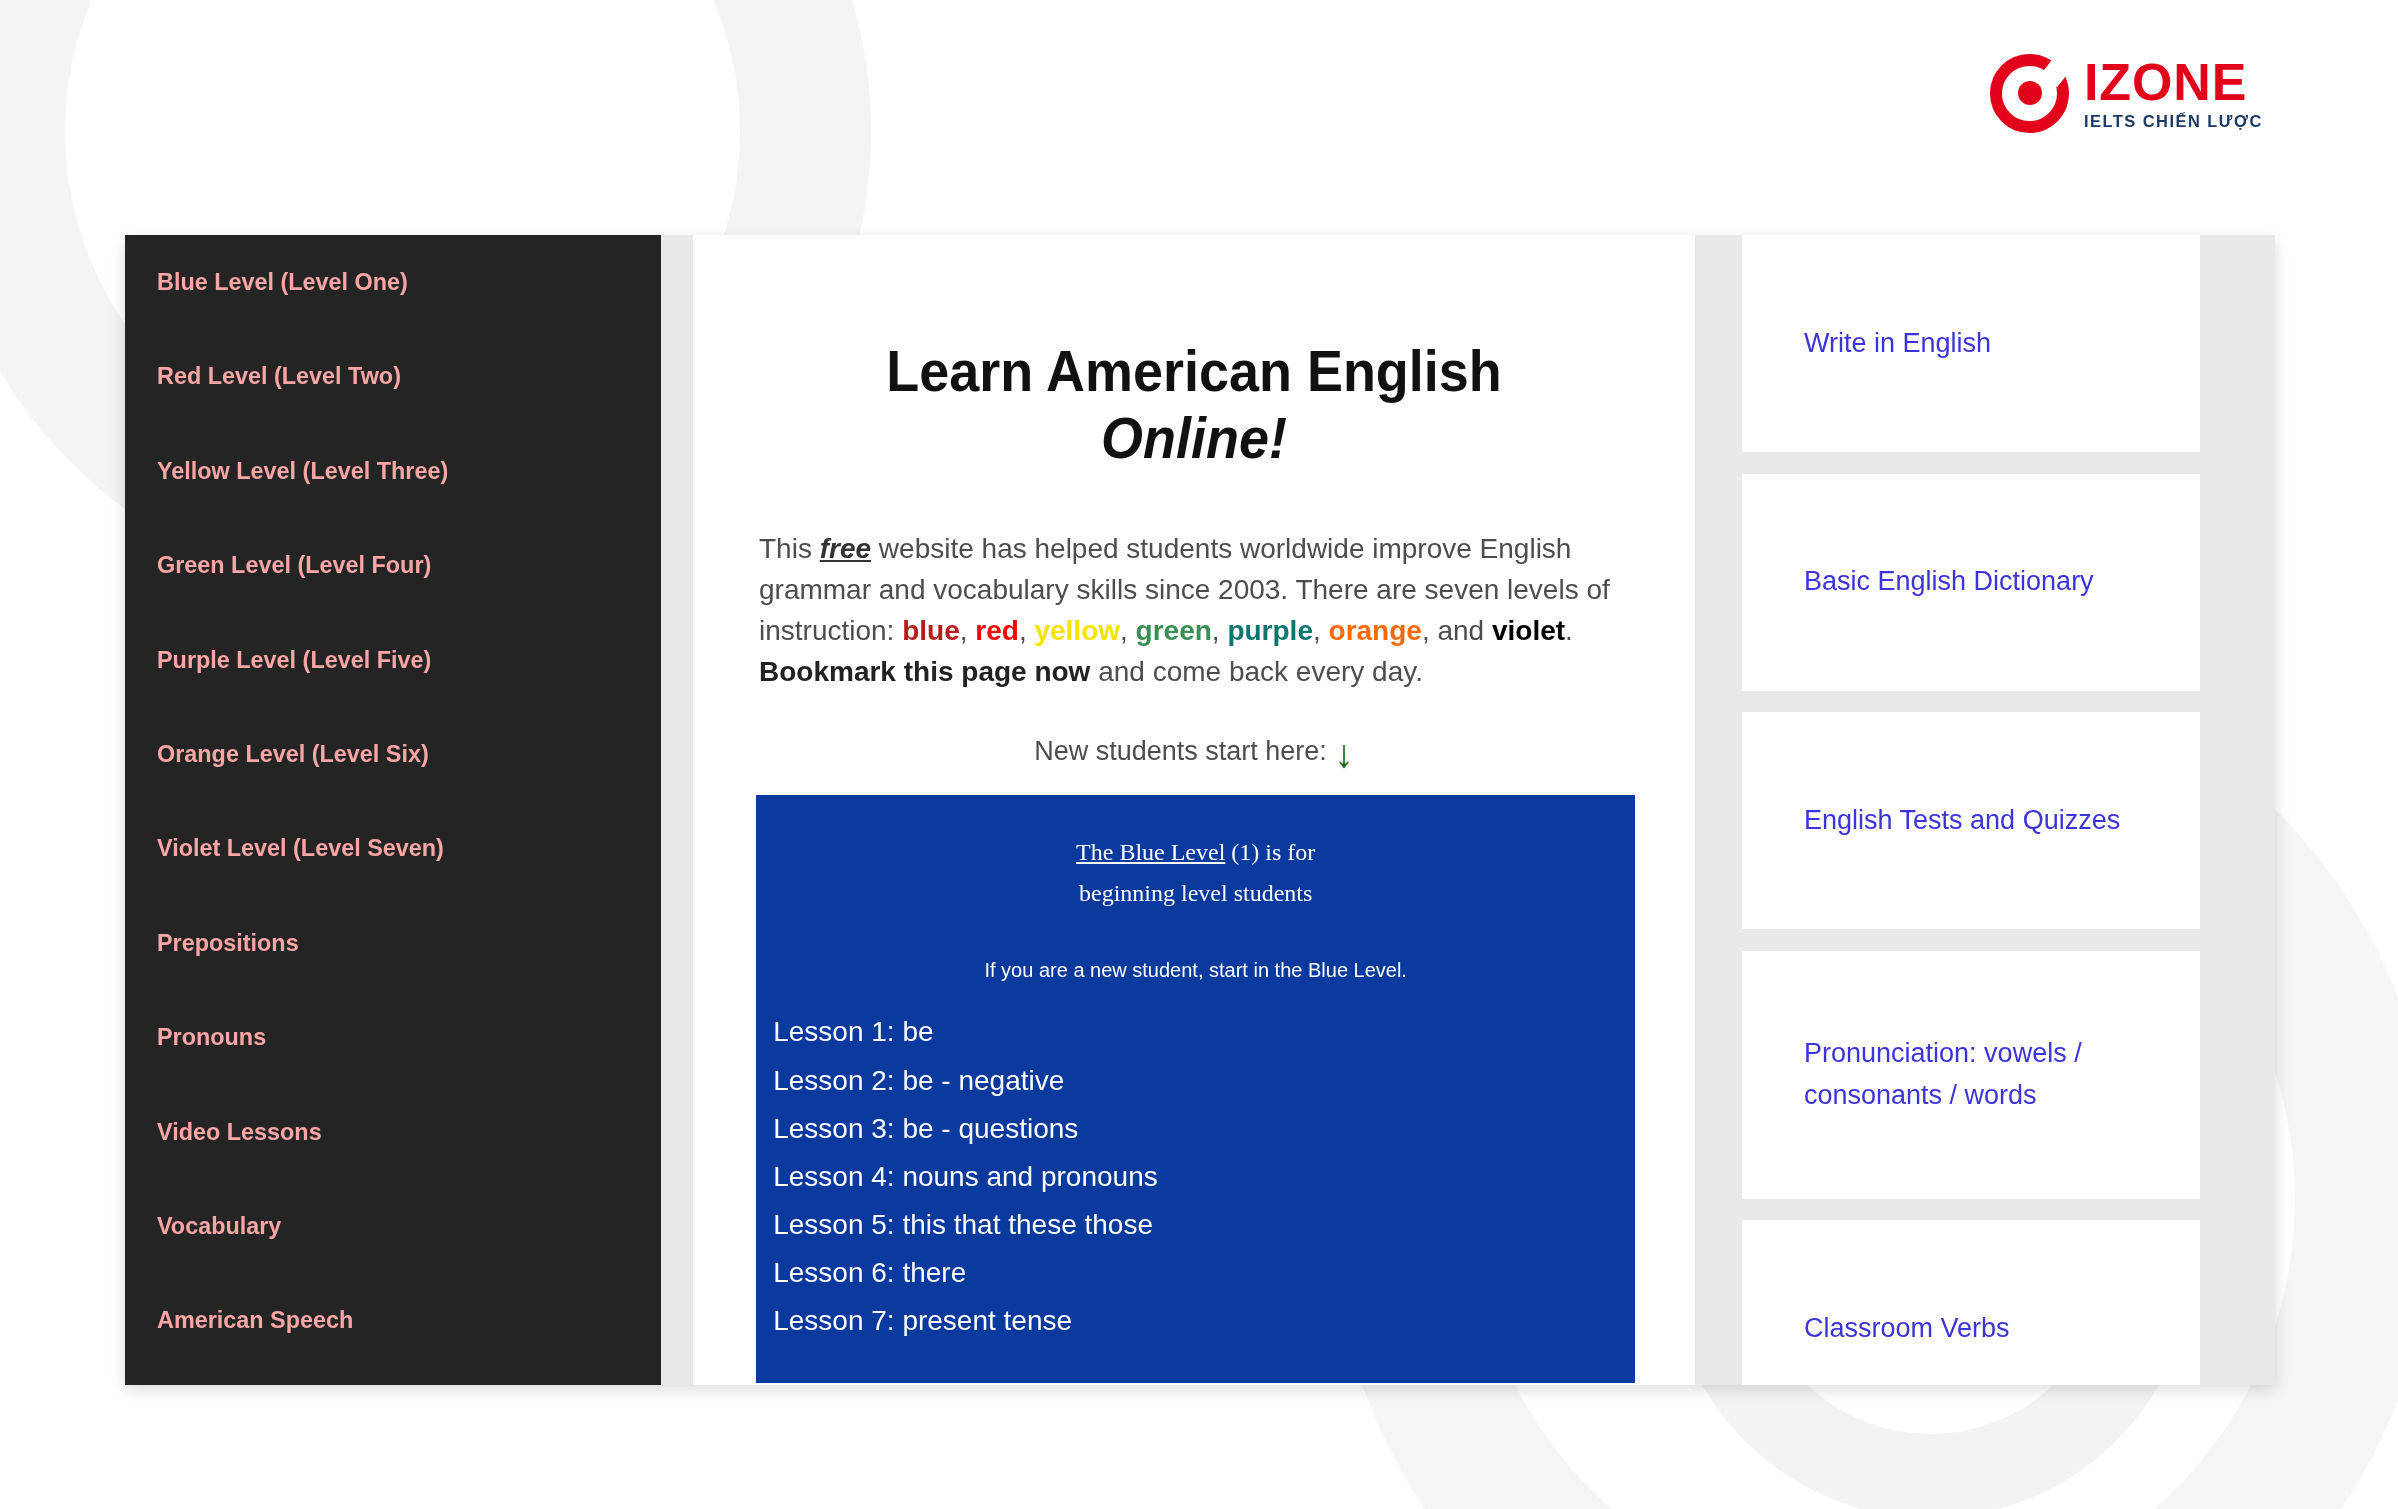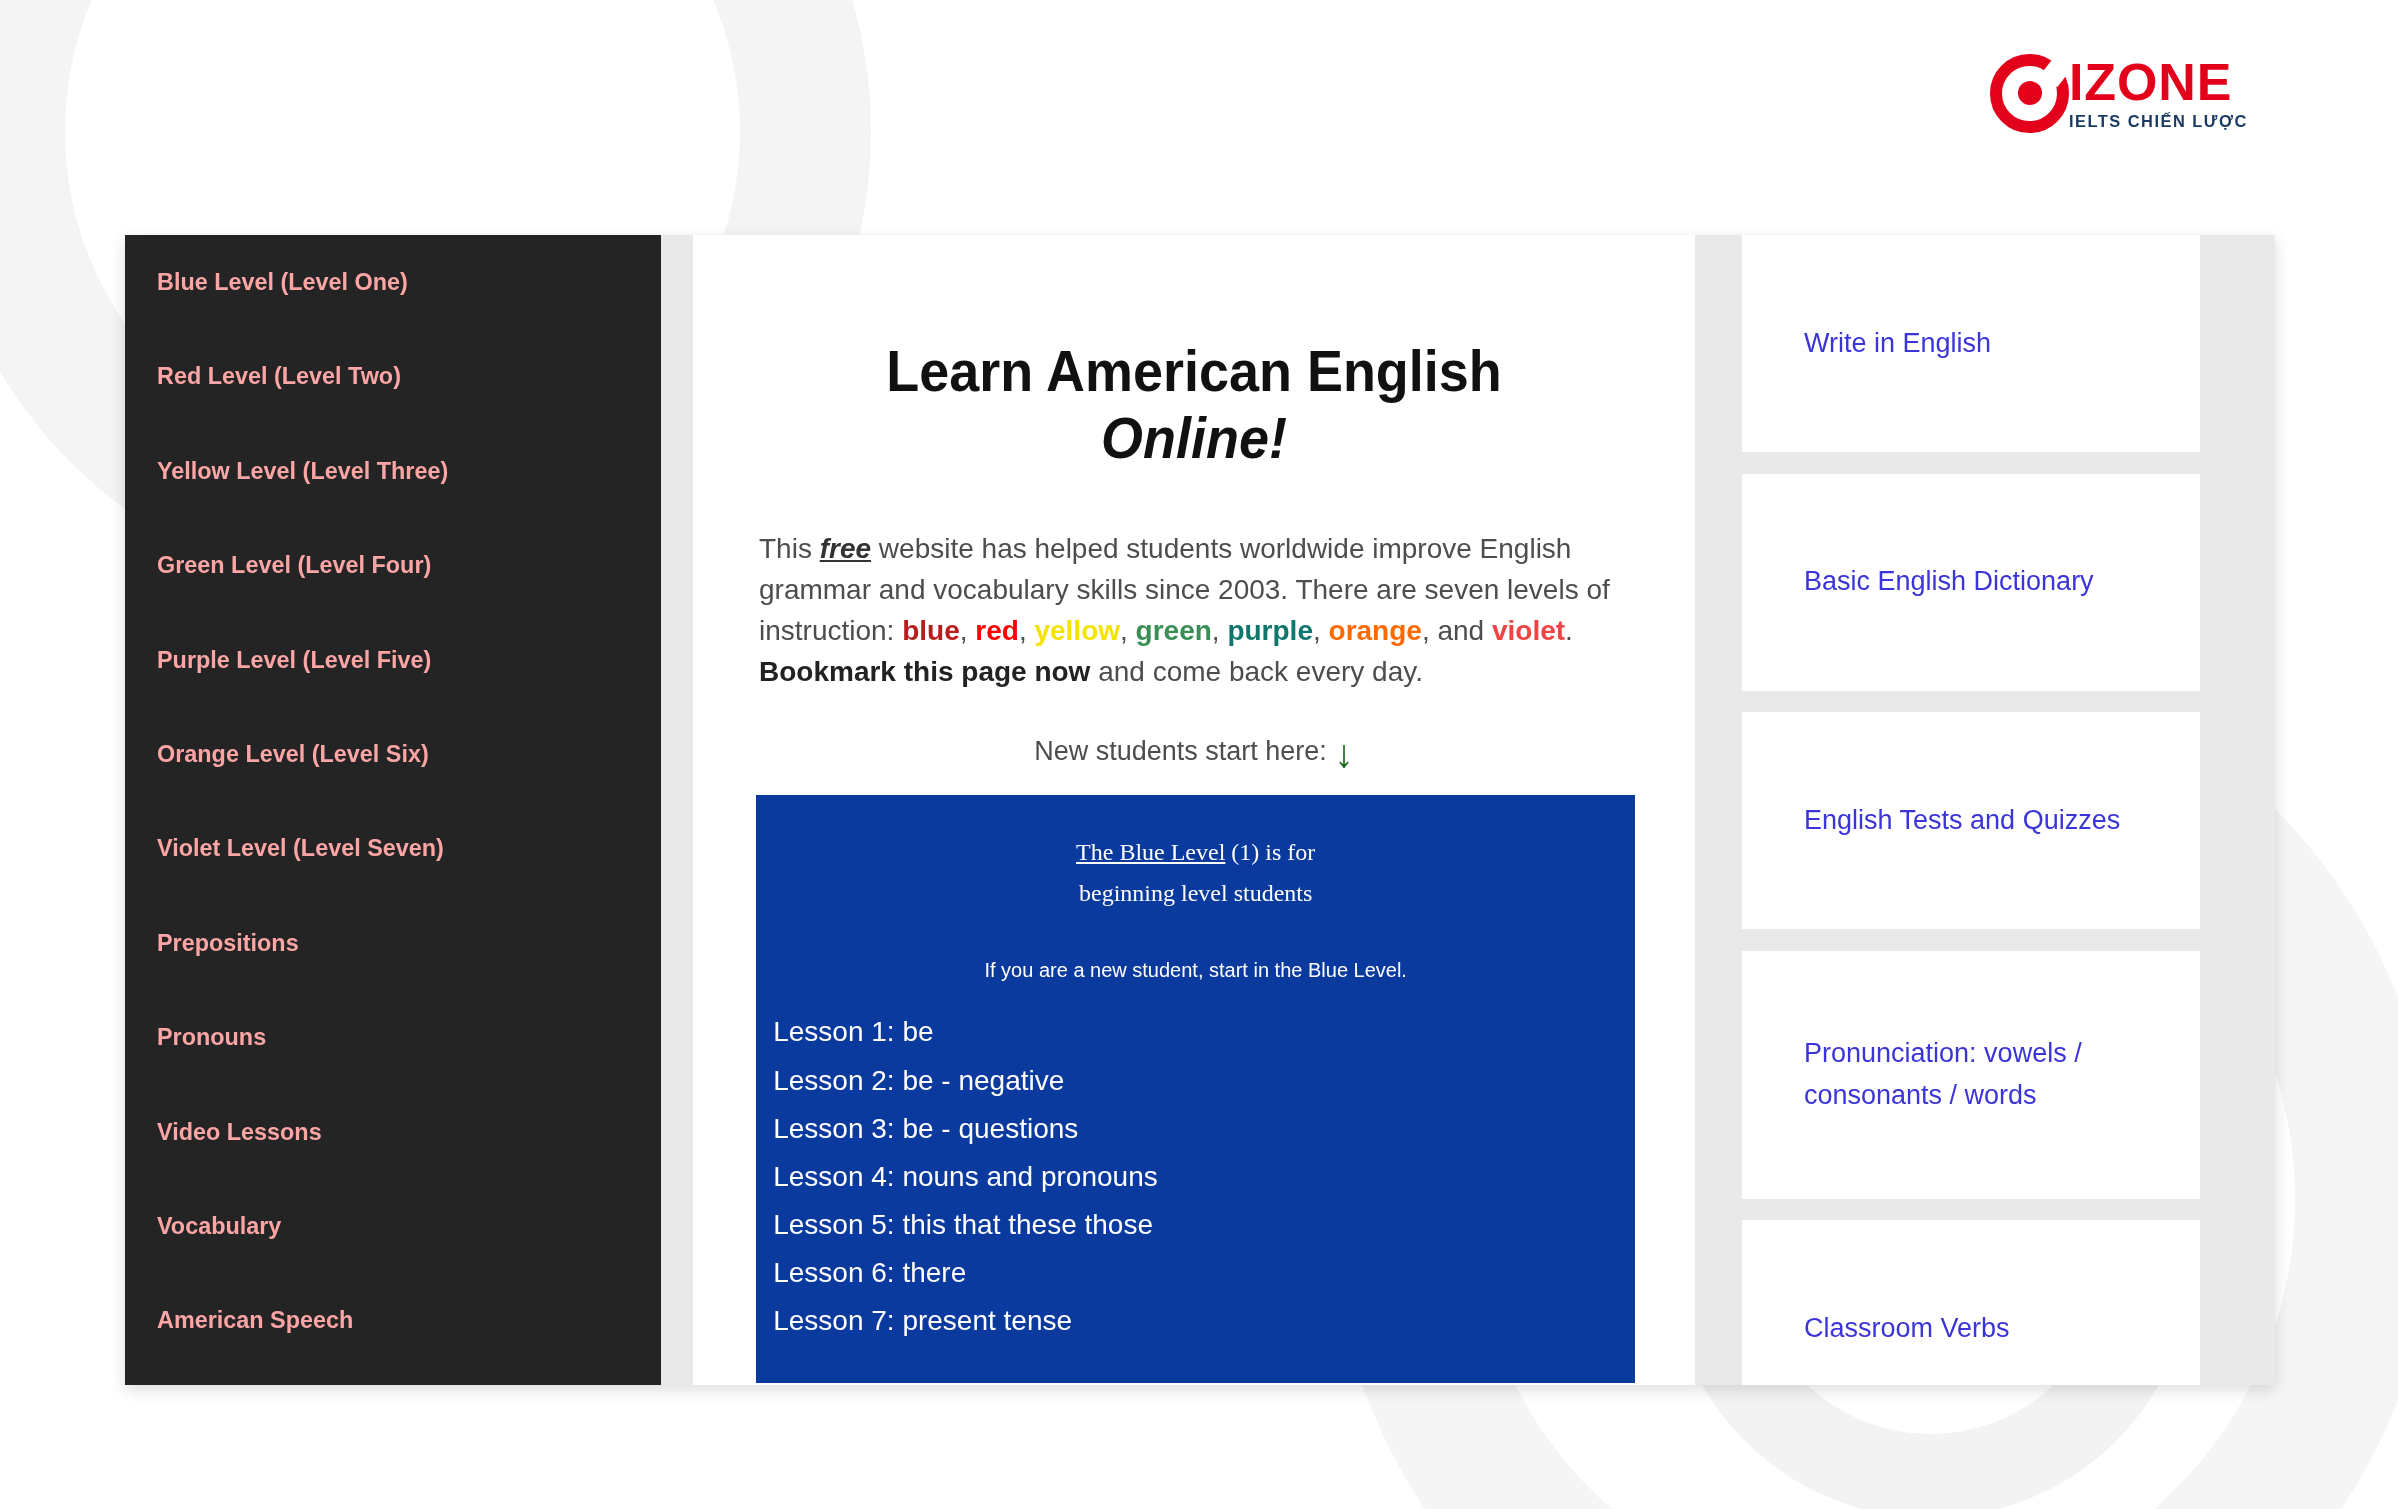--- a/index.html
+++ b/index.html
@@ -50,20 +50,21 @@
   }
 
   
   #logo {
     position: absolute;
     left: 1990px;
     top: 52px;
     height: 82px;
     display: flex;
     align-items: center;
+    gap: 15px;
   }
   #logo .mark {
     position: relative;
     width: 79px;
     height: 79px;
     border-radius: 50%;
     border: 12px solid #e2001a;
     display: flex;
     align-items: center;
     justify-content: center;
@@ -176,21 +177,21 @@
     text-decoration: underline;
     color: #333333;
   }
   #intro .bm { font-weight: bold; color: #222222; }
   .c-blue   { color: #b91c1c; font-weight: bold; }
   .c-red    { color: #ff0000; font-weight: bold; }
   .c-yellow { color: #f5e400; font-weight: bold; }
   .c-green  { color: #3a8f55; font-weight: bold; }
   .c-purple { color: #0f766e; font-weight: bold; }
   .c-orange { color: #ff6a00; font-weight: bold; }
-  .c-violet { color: #ef4444; font-weight: bold; }
+  .c-violet { color: #000000; font-weight: bold; }
 
   #start-line {
     margin-top: 43px;
     text-align: center;
     color: #4d4d4d;
     font-size: 27px;
     font-family: Liberation Sans, sans-serif;
   }
   #start-line .arrow {
     display: inline-block;

